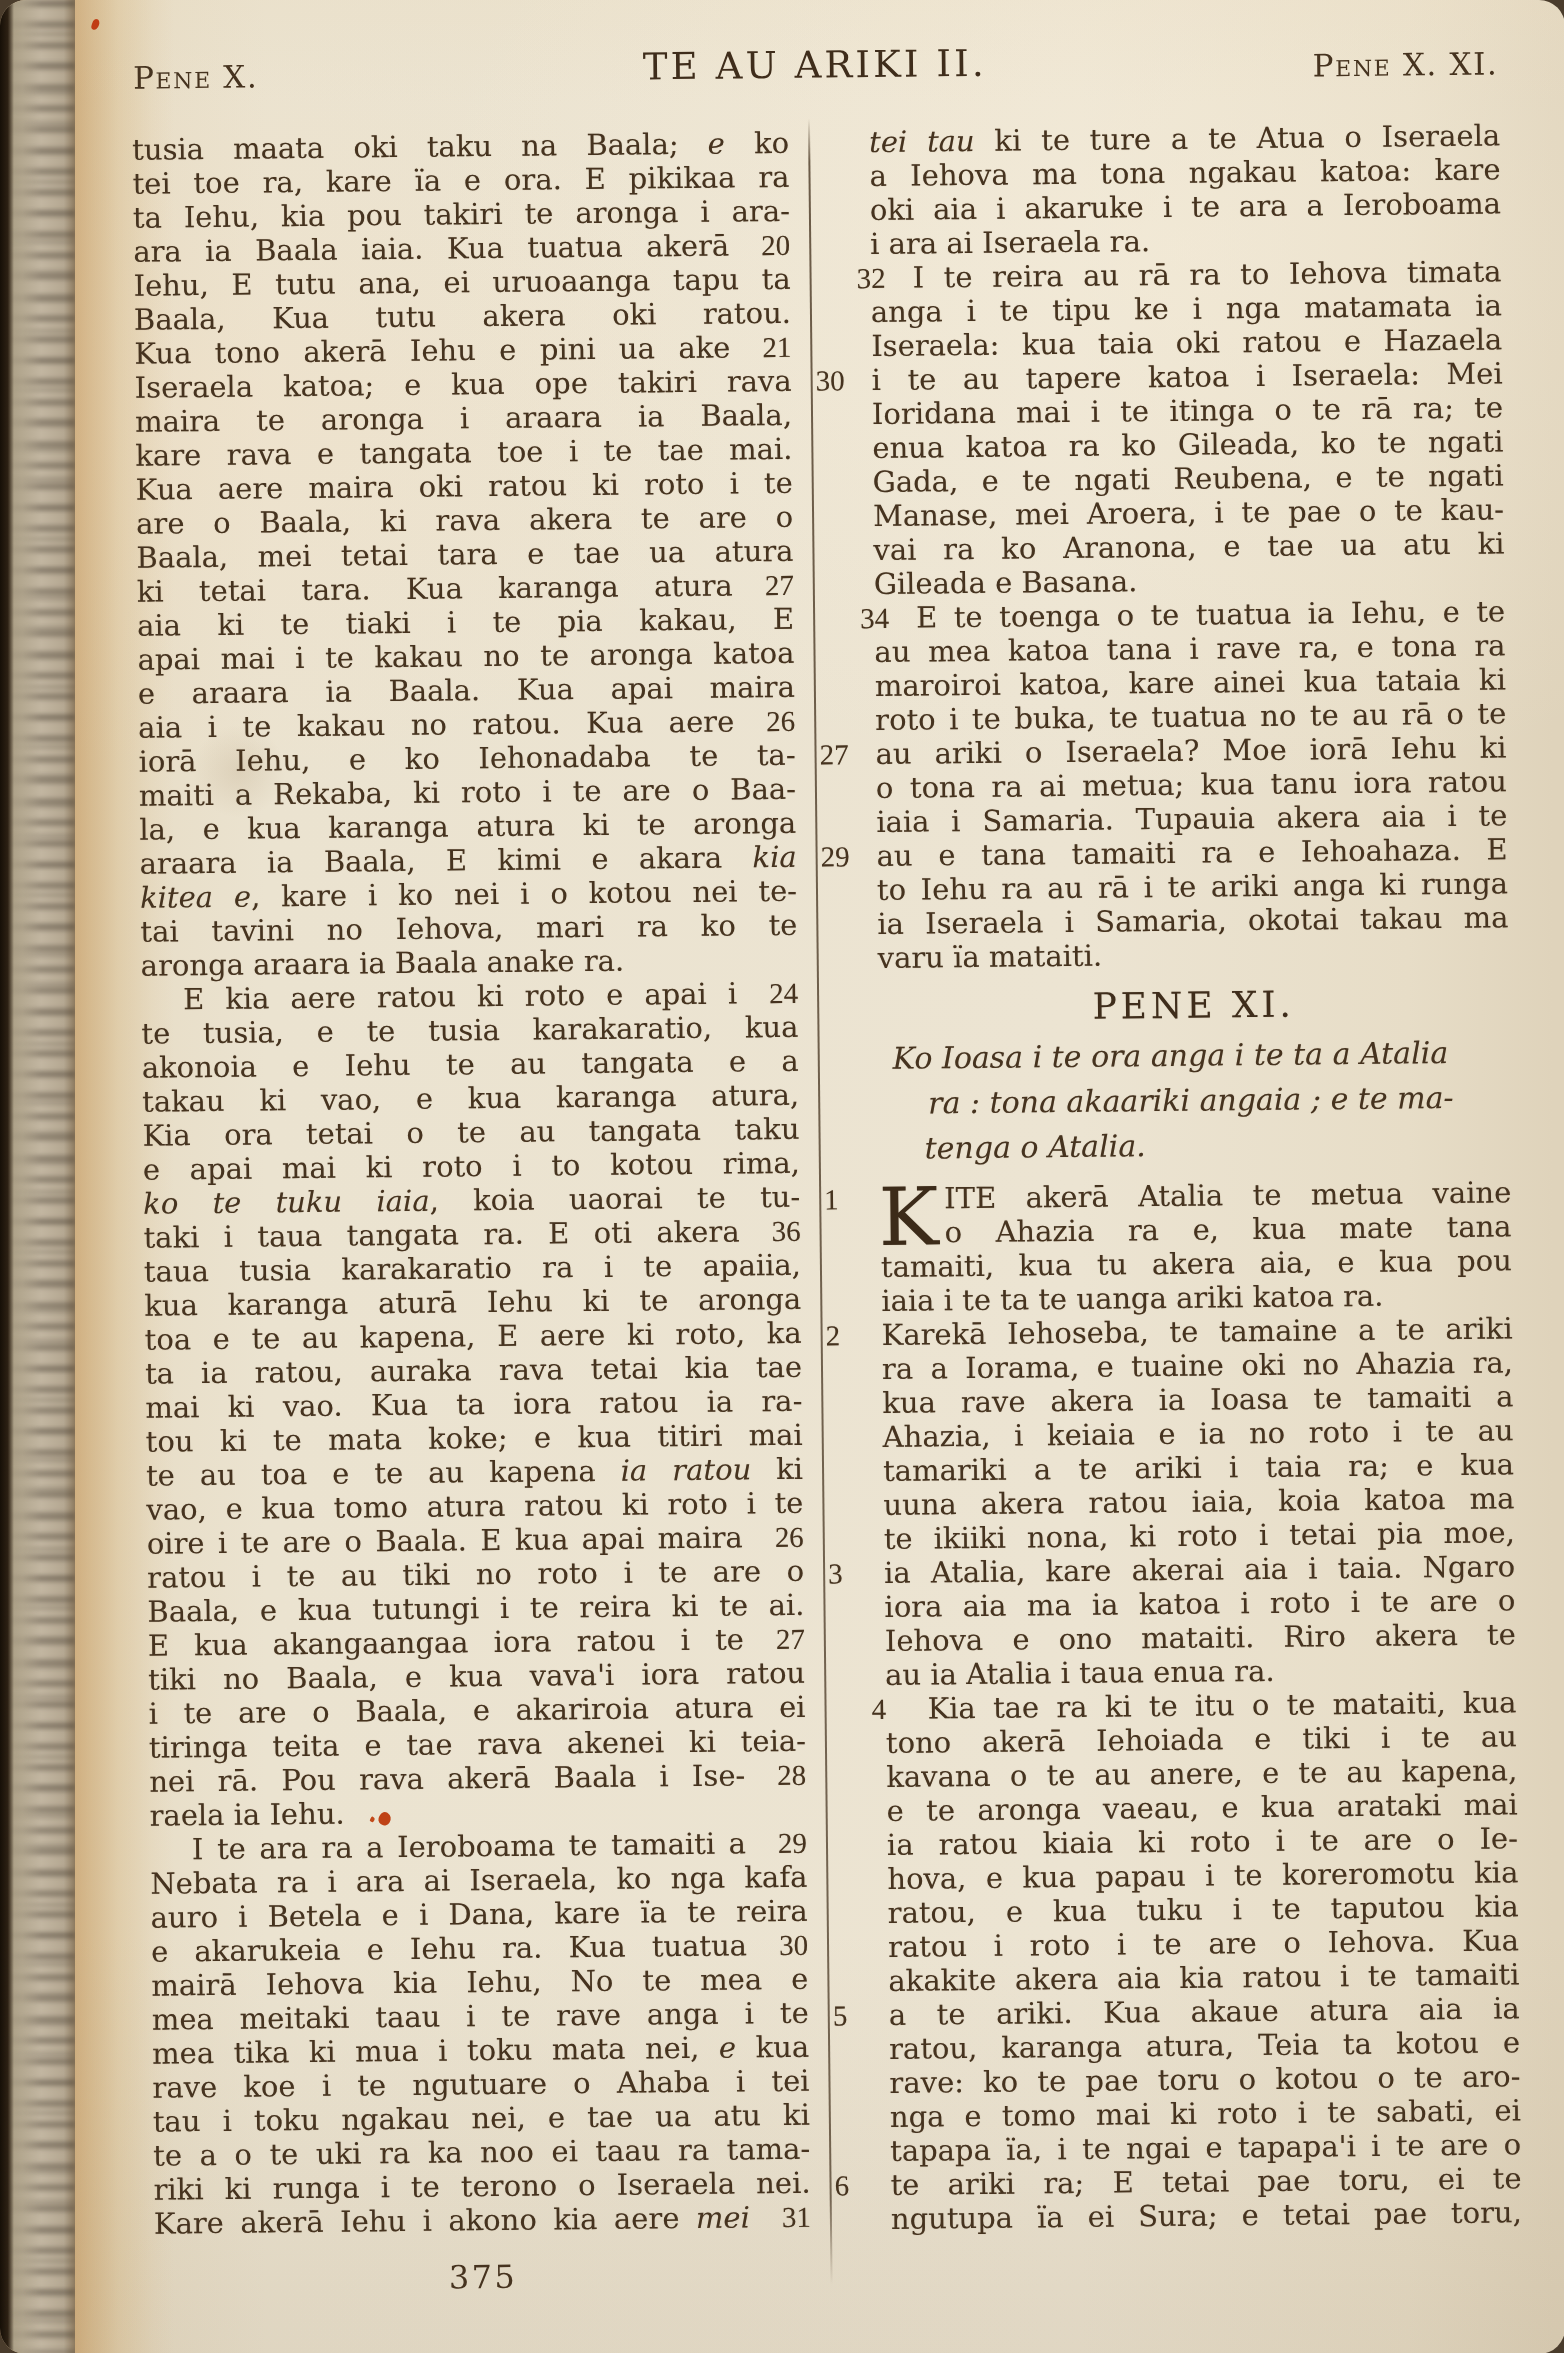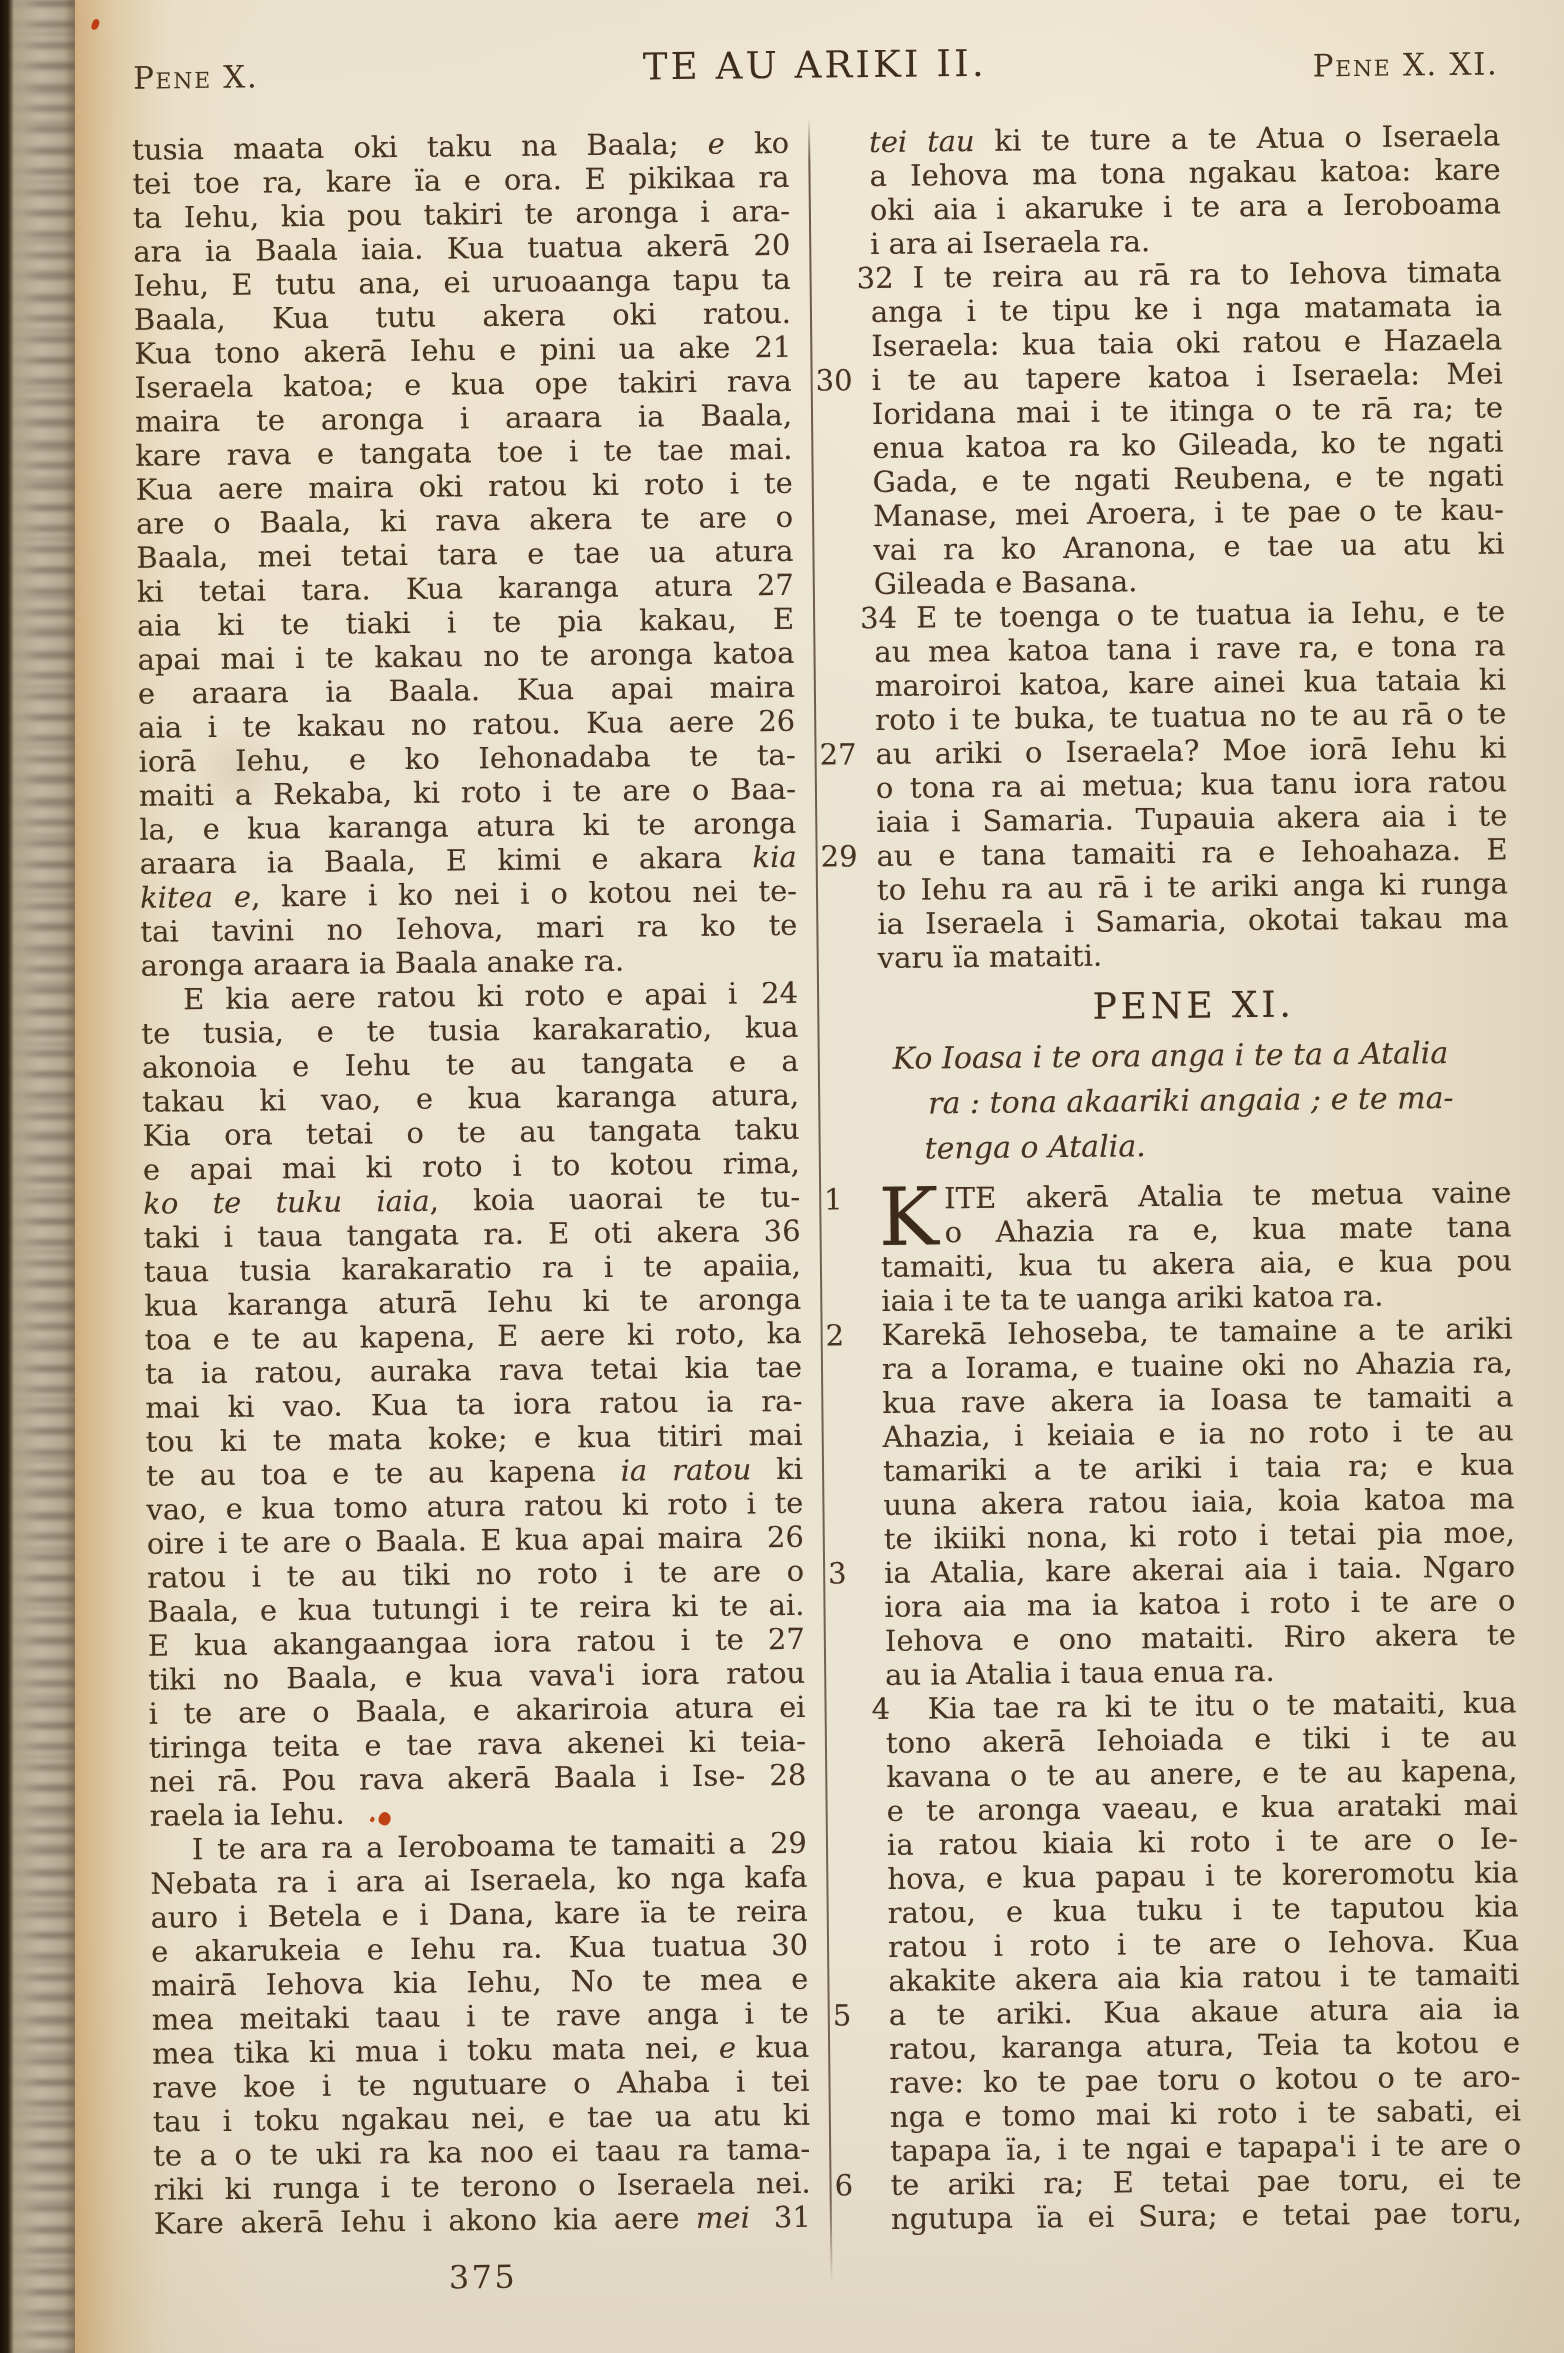--- a/index.html
+++ b/index.html
@@ -4,21 +4,21 @@
 <style>
   html,body{margin:0;padding:0;background:#4a3c2c;}
   .page{position:relative;width:1565px;height:2354px;overflow:hidden;
     font-family:"DejaVu Serif","Liberation Serif",serif;color:#46331f;
     background:
       radial-gradient(704px 548px at 250px 407px, rgba(244,224,196,.30), transparent 70%),
       radial-gradient(1017px 743px at 1174px 250px, rgba(249,240,221,.45), transparent 75%),
       linear-gradient(to bottom, rgba(232,218,190,.25), transparent 102px),
       linear-gradient(to bottom, transparent 82%, rgba(120,95,60,.10)),
       linear-gradient(to right, #d0b387 0px, #e0d1b1 90px, #e8dec8 153px, #ebe3d0 266px, #ece4d2 1080px, #e7ddc7 1408px, #dfd3bb 1553px),
-      #e9e0cc;}
+      #e9e0cc; border-radius: 26px;}
   .spine{position:absolute;left:0;top:0;bottom:0;width:14px;z-index:6;
     background:linear-gradient(to right,#160f07,#2c2013 55%,rgba(44,32,19,0));}
   .facing{position:absolute;left:0;top:0;bottom:0;width:75px;z-index:4;
     background:linear-gradient(to right,#6a5a45 0,#aea289 18%,#c2b6a1 55%,#b5a892 85%,#8d7a5f 100%);}
   .facing::after{content:"";position:absolute;inset:0;
     background:
       repeating-linear-gradient(to bottom, rgba(56,46,35,.6) 0 7px, rgba(56,46,35,0) 7px 21px),
       repeating-linear-gradient(to bottom, rgba(56,46,35,.35) 2.3px 6.3px, rgba(56,46,35,0) 6.3px 32px);
     filter:blur(2.3px);opacity:.55;
     -webkit-mask:linear-gradient(to right,transparent 0,rgba(0,0,0,.25) 30%,#000 55%);
@@ -35,21 +35,21 @@
   .rh-left{left:1.6px;}  .rh-right{right:0;}
   .rh-center{position:absolute;left:0;right:0;top:0;text-align:center;font-size:37px;letter-spacing:3.1px;color:#3f2d1b;}
   .col{position:absolute;top:126px;}
   .col-left{left:143px;width:657px;}
   .col-right{left:880px;width:631px;}
   .line{position:relative;height:34px;line-height:34px;font-size:29px;
     text-align:justify;text-align-last:justify;text-shadow:0 0 0.8px rgba(70,51,31,.35);}
   .line.last{text-align-last:left;}
   .line.ind{text-indent:42px;}
   .col-left .line.has-num{padding-right:61px;}
-  .num{position:absolute;top:0;font-size:29px;}
+  .num{position:absolute;top:0;font-size:29px;font-family:Liberation Serif, serif;}
   .col-left .num{right:0;}
   .col-right .num{left:-56px;}
   .line.chapter{margin:11px 0 4.7px 0;height:45px;line-height:45px;font-size:36px;
     text-align:center;text-align-last:center;letter-spacing:3.9px;color:#3f2d1b;}
   .line.intro{height:45px;line-height:45px;font-style:italic;font-size:30px;
     text-align:left;text-align-last:left;}
   .line.dc{padding-left:64px;}
   .line.dc-first{margin-top:11px;}
   .dropcap{position:absolute;left:-1.6px;top:2.3px;font-size:80px;line-height:67px;color:#3c2b19;}
   .speck{display:inline-block;width:11.7px;height:13.3px;margin-left:34px;position:relative;top:2.3px;

